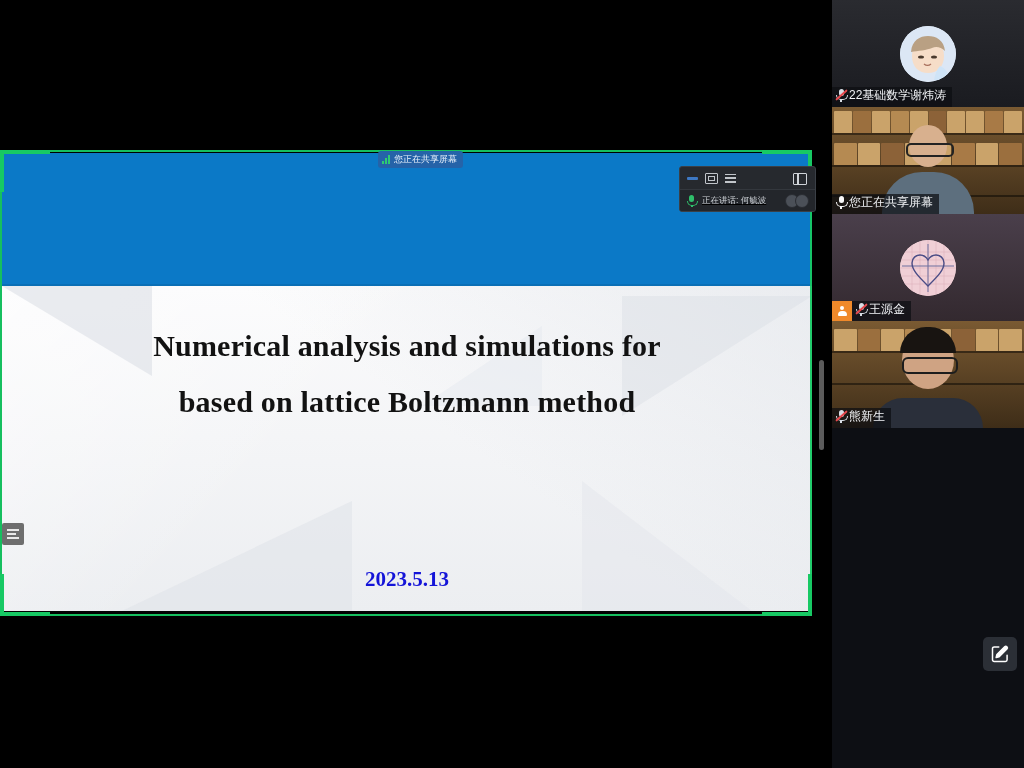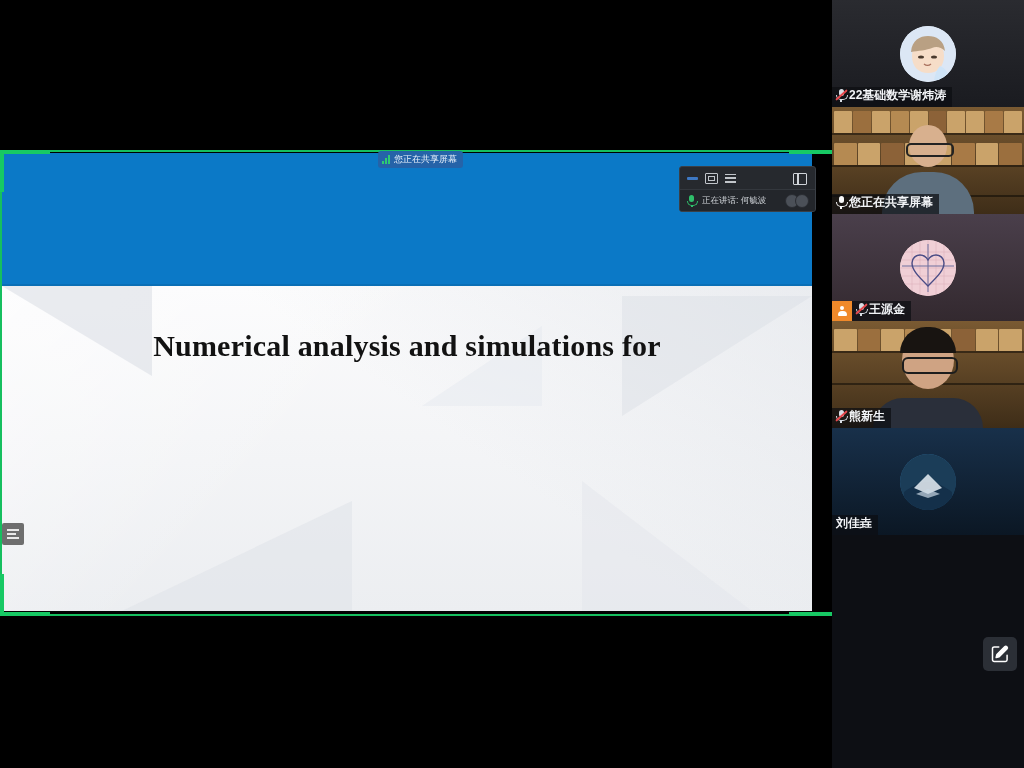--- a/index.html
+++ b/index.html
@@ -3,21 +3,21 @@
 <meta charset="utf-8">
 <style>
   html,body{margin:0;padding:0;}
   body{
     width:1024px;height:768px;overflow:hidden;background:#000;
     font-family:"Liberation Sans","DejaVu Sans",sans-serif;
   }
   #app{position:relative;width:1024px;height:768px;background:#000;}
 
   
-  #share-region{position:absolute;left:0;top:150px;width:828px;height:466px;padding-left:27px;}
+  #share-region{position:absolute;left:0;top:150px;width:828px;height:466px;}
   #share-frame{position:absolute;inset:0;}
   
   .gcorner{position:absolute;background:#17c964;}
   .gc-tl-h{left:0;top:0;width:50px;height:4px;}
   .gc-tl-v{left:0;top:0;width:4px;height:42px;}
   .gc-tr-h{right:16px;top:0;width:50px;height:4px;}
   .gc-tr-v{right:16px;top:0;width:4px;height:42px;}
   .gc-bl-h{left:0;bottom:0;width:50px;height:4px;}
   .gc-bl-v{left:0;bottom:0;width:4px;height:42px;}
   .gc-br-h{right:16px;bottom:0;width:50px;height:4px;}
@@ -70,21 +70,21 @@
     background:#2563a8;border-radius:3px;padding:1px 6px 1px 4px;}
   #share-banner .sig{display:flex;align-items:flex-end;gap:1px;height:9px;}
   #share-banner .sig i{display:block;width:2px;background:#2ecc71;}
   #share-banner .sig i:nth-child(1){height:3px;}
   #share-banner .sig i:nth-child(2){height:6px;}
   #share-banner .sig i:nth-child(3){height:9px;}
   #share-banner .btext{color:#eaf2fb;font-size:9px;line-height:11px;white-space:nowrap;}
 
   
   #ctrlbar{position:absolute;left:679px;top:166px;width:135px;height:44px;background:#26292e;
-    border:1px solid #3a3f46;border-radius:3px;overflow:hidden;}
+    border:1px solid #3a3f46;border-radius:3px;overflow:hidden;text-decoration:underline;}
   #ctrl-top{position:relative;height:22px;display:flex;align-items:center;gap:7px;padding:0 7px;}
   .cicon{opacity:.92;}
   .ic-min{width:11px;height:3px;background:#3f7fd0;border-radius:1px;}
   .ic-restore{width:11px;height:9px;border:1.5px solid #cfd3d8;border-radius:1px;position:relative;}
   .ic-restore:after{content:"";position:absolute;left:2px;top:2px;right:2px;bottom:2px;border:1px solid #cfd3d8;}
   .ic-list{width:11px;height:9px;display:flex;flex-direction:column;justify-content:space-between;}
   .ic-list i{display:block;height:1.5px;background:#cfd3d8;}
   .ic-layout{position:absolute;right:8px;top:6px;width:12px;height:10px;border:1.5px solid #cfd3d8;border-radius:1px;}
   .ic-layout:after{content:"";position:absolute;left:3px;top:0;bottom:0;width:1.5px;background:#cfd3d8;}
   #ctrl-bottom{position:relative;height:21px;border-top:1px solid #33373d;display:flex;align-items:center;gap:6px;padding:0 7px;background:#23262b;}
@@ -98,21 +98,21 @@
 
   
   #rail{position:absolute;right:0;top:0;width:192px;height:768px;background:#0d0f14;}
   .tile{position:relative;width:192px;height:107px;overflow:hidden;background:#1b1e25;}
   .tile.active{outline:2px solid #17c964;outline-offset:-2px;}
   .tile-badges{position:absolute;left:0;bottom:0;display:flex;align-items:stretch;height:20px;z-index:3;}
   .badge-host{width:20px;background:#f0892a;display:flex;align-items:center;justify-content:center;}
   .badge-host .person{width:9px;height:10px;position:relative;}
   .badge-host .person:before{content:"";position:absolute;left:2.5px;top:0;width:4px;height:4px;border-radius:50%;background:#fff;}
   .badge-host .person:after{content:"";position:absolute;left:0;top:5px;width:9px;height:5px;border-radius:4px 4px 1px 1px;background:#fff;}
-  .name-wrap{display:flex;align-items:center;gap:3px;background:rgba(12,14,18,.72);padding:0 6px 4px 4px;font-weight:bold;}
+  .name-wrap{display:flex;align-items:center;gap:3px;background:rgba(12,14,18,.72);padding:0 6px 4px 4px;}
   .name-txt{color:#f2f4f7;font-size:12px;line-height:20px;white-space:nowrap;}
   .mic{width:10px;height:13px;position:relative;flex:none;}
   .mic .cap{position:absolute;left:2.5px;top:0;width:5px;height:7px;border-radius:3px;background:#d8dde4;}
   .mic .arc{position:absolute;left:0;top:6px;width:10px;height:4px;border:1.5px solid #d8dde4;border-top:none;border-radius:0 0 6px 6px;}
   .mic .stem{position:absolute;left:4.2px;top:10px;width:1.6px;height:3px;background:#d8dde4;}
   .mic.on .cap{background:#2fbf6b;}
   .mic.on .arc{border-color:#2fbf6b;}
   .mic.on .stem{background:#2fbf6b;}
   .mic.muted .slash{position:absolute;left:-2px;top:5px;width:15px;height:2px;background:#e5484d;transform:rotate(-42deg);transform-origin:center;border-radius:1px;}
 
@@ -151,21 +151,23 @@
       <div id="slide-header"></div>
       <div id="slide-body">
         <span class="facet f1"></span>
         <span class="facet f2"></span>
         <span class="facet f3"></span>
         <span class="facet f4"></span>
         <span class="facet f5"></span>
 
         <div id="slide-title">
           <div>Numerical analysis and simulations for</div>
-        </div>
+          <div>based on lattice Boltzmann method</div>
+        </div>
+        <div id="slide-date">2023.5.13</div>
       </div>
 
       <div id="side-tab">
         <span class="bars">
             <i></i>
             <i></i>
             <i></i>
           </span>
       </div>
     </div>
@@ -349,35 +351,20 @@
               <span class="arc"></span>
               <span class="stem"></span>
               <span class="slash"></span>
           </span>
           <span class="name-txt">熊新生</span>
         </div>
       </div>
     </div>
 
 
-    <div class="tile bg-navy">
-      <span class="avatar av-blue">
-        <svg width="56" height="56" viewBox="0 0 56 56">
-          <circle cx="28" cy="28" r="28" fill="#1b3d58"></circle>
-          <path d="M4 38c8-6 16-10 24-10s16 4 24 10v18H4z" fill="#14304a"></path>
-          <path d="M14 34l14-14 14 14-14 6z" fill="#e8eef5" opacity=".85"></path>
-          <path d="M16 40l12-5 12 5-12 4z" fill="#cbd8e6" opacity=".7"></path>
-        </svg>
-      </span>
-      <div class="tile-badges">
-        <div class="name-wrap">
-          <span class="name-txt">刘佳垚</span>
-        </div>
-      </div>
-    </div>
 
   </div>
 
   <div id="annotate-btn">
     <svg width="20" height="20" viewBox="0 0 24 24" fill="none" stroke="#ffffff" stroke-width="1.8" stroke-linecap="round" stroke-linejoin="round">
       <path d="M20.5 13.5V19a2 2 0 0 1-2 2H5a2 2 0 0 1-2-2V5.5a2 2 0 0 1 2-2h5.5"></path>
       <path d="M17.6 3.3a1.9 1.9 0 0 1 2.7 2.7L11 15.3l-3.6.9.9-3.6z" fill="#ffffff" stroke="#ffffff"></path>
     </svg>
   </div>
 

